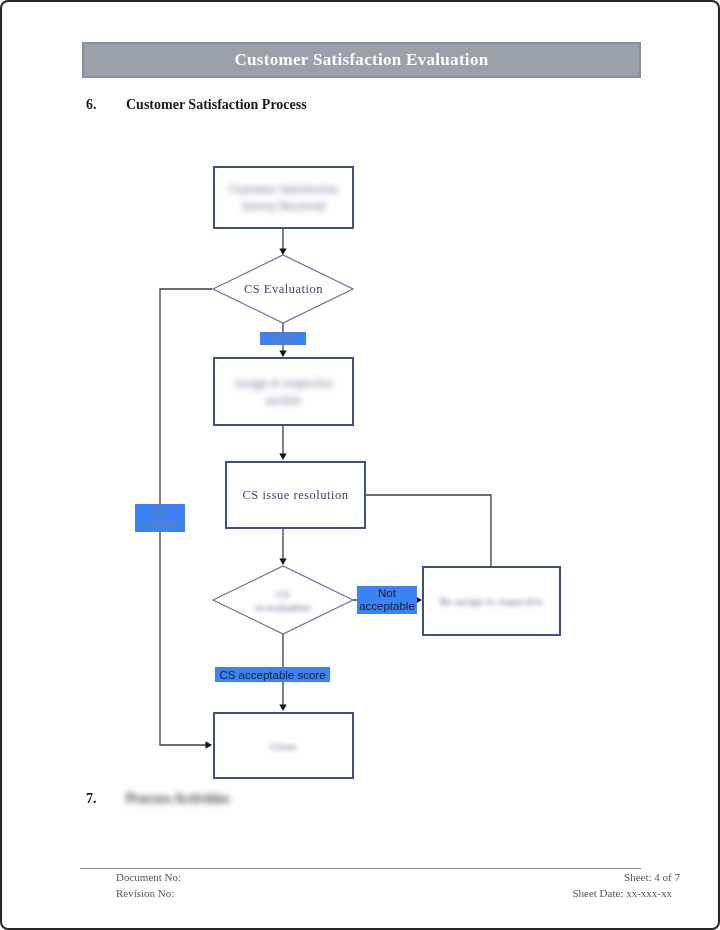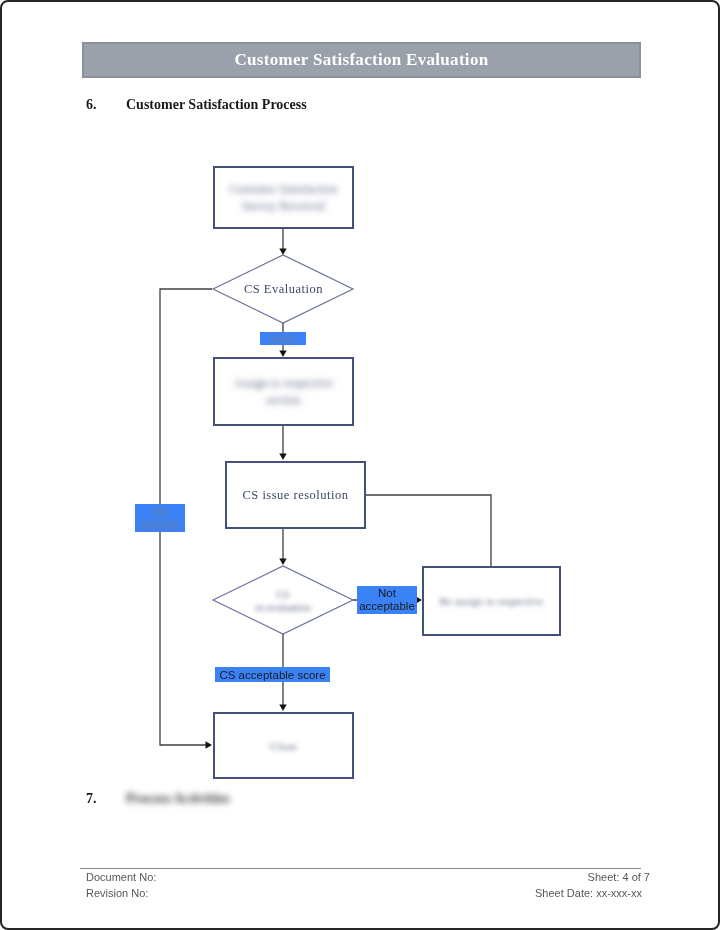--- a/index.html
+++ b/index.html
@@ -36,21 +36,21 @@
     white-space:pre-line;
   }
   .sans{font-family:"Liberation Sans",sans-serif;color:#1b1b1b;}
   .blur24{filter:blur(2.4px);}
   .blur26{filter:blur(2.6px);}
   .blur30{filter:blur(3px);}
   .blur-gray{color:#7d7d7d;}
   .blur-navy{color:#555f80;}
   
   .footer-rule{left:78px;top:866px;width:561px;height:1px;background:#8b8b8b;z-index:2;}
-  .ftext{font-size:11px;color:#575757;z-index:2;font-family:Liberation Sans, sans-serif;}
+  .ftext{font-size:11px;color:#575757;z-index:2;font-family:Liberation Serif, serif;margin-left:30px;}
   .fright{width:180px;text-align:right;}
   svg.flow{left:0;top:0;z-index:1;}
 </style>
 </head>
 <body>
 
 <div class="page">
 
   <svg class="abs flow" width="720" height="930" viewBox="0 0 720 930">
     <g fill="#ffffff" stroke="#6a7298" stroke-width="1.2">

